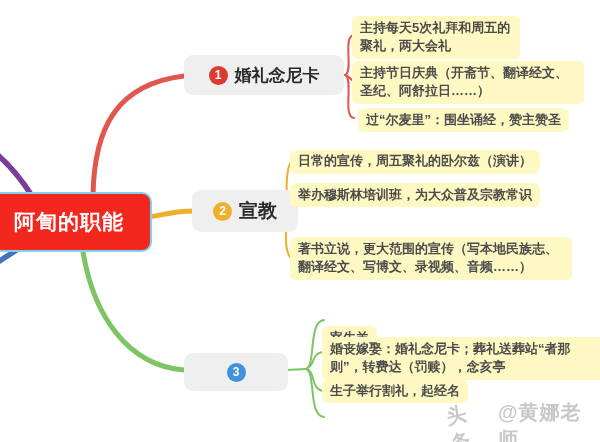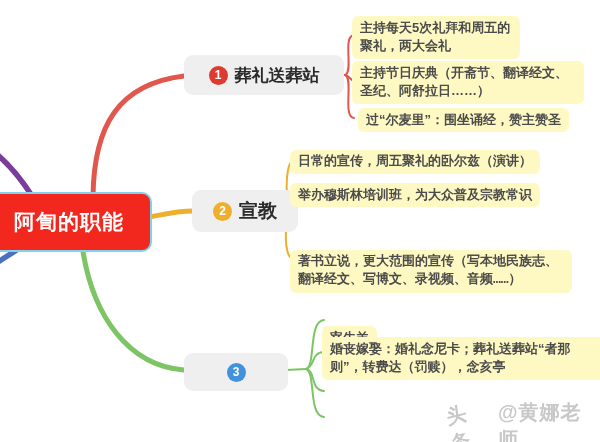--- a/index.html
+++ b/index.html
@@ -71,41 +71,42 @@
       <path d="M 306 369 C 316 366, 310 353, 324 352"></path>
       <path d="M 306 369 C 316 371, 310 390, 324 391"></path>
       <path d="M 306 369 C 316 372, 308 416, 324 417"></path>
     </g>
   </svg>
 
   <div class="central">阿訇的职能</div>
 
   <div class="topic lbl1" style="left:184px;top:55px;width:160px;height:40px;">
     <span class="badge b1">1</span>
-    <span>葬礼送葬站</span>
+    <span>婚礼念尼卡</span>
   </div>
 
   <div class="topic lbl2" style="left:192px;top:190px;width:106px;height:42px;">
     <span class="badge b2">2</span>
     <span>宣教</span>
   </div>
 
   <div class="topic lbl3" style="left:184px;top:353px;width:104px;height:38px;">
     <span class="badge b3">3</span>
   </div>
 
   <div class="item" style="left:352px;top:16px;width:152px;">主持每天5次礼拜和周五的聚礼，两大会礼</div>
   <div class="item" style="left:352px;top:61px;width:216px;">主持节日庆典（开斋节、翻译经文、圣纪、阿舒拉日……）</div>
   <div class="item nowrap" style="left:358px;top:108px;">过“尔麦里”：围坐诵经，赞主赞圣</div>
 
   <div class="item nowrap" style="left:290px;top:150px;font-family:Liberation Mono, monospace;">日常的宣传，周五聚礼的卧尔兹（演讲）</div>
   <div class="item nowrap" style="left:290px;top:183px;">举办穆斯林培训班，为大众普及宗教常识</div>
-  <div class="item" style="left:290px;top:250px;width:266px;font-family:Liberation Mono, monospace;">著书立说，更大范围的宣传（写本地民族志、翻译经文、写博文、录视频、音频……）</div>
+  <div class="item" style="left:290px;top:237px;width:266px;">著书立说，更大范围的宣传（写本地民族志、翻译经文、写博文、录视频、音频……）</div>
 
   <div class="item nowrap" style="left:322px;top:326px;">宰牛羊</div>
   <div class="item" style="left:322px;top:337px;width:266px;">婚丧嫁娶：婚礼念尼卡；葬礼送葬站“者那则”，转费达（罚赎），念亥亭</div>
+  <div class="item nowrap" style="left:322px;top:379px;">生子举行割礼，起经名</div>
 
   <div class="watermark">
     <span class="wm-brand">头条</span>
     <span class="wm-handle">@黄娜老师</span>
   </div>
 
 </div>
 
 </body></html>

